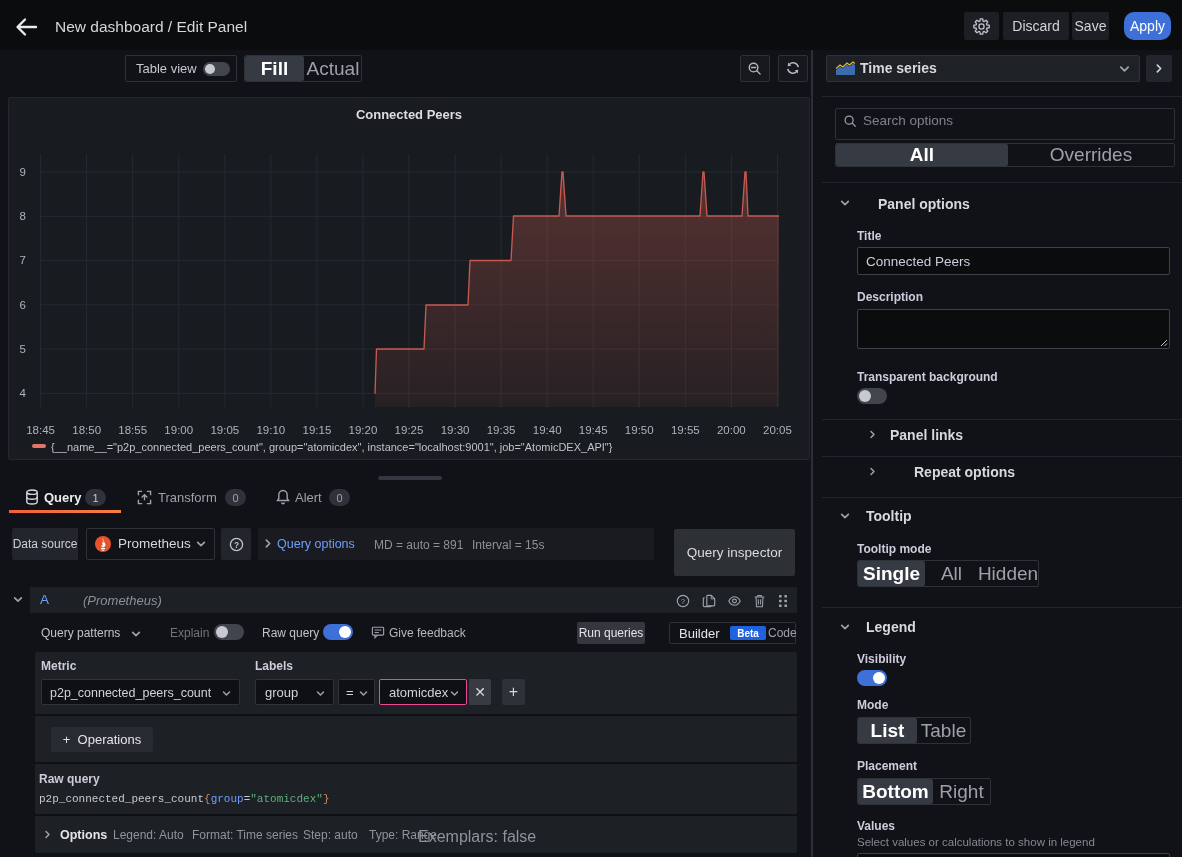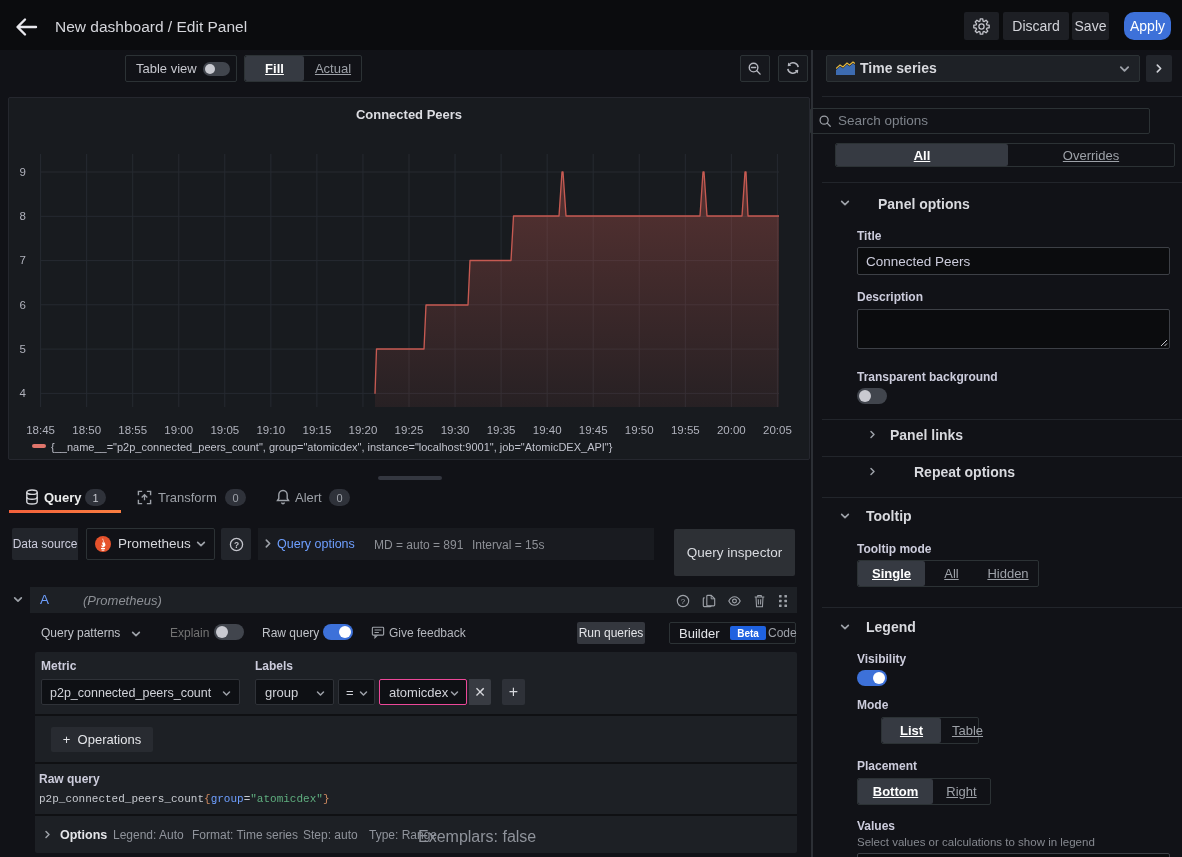--- a/index.html
+++ b/index.html
@@ -6,21 +6,21 @@
   html,body { width:1182px; height:857px; background:#111217; overflow:hidden; }
   body { font-family:"Liberation Sans", sans-serif; color:#ccccdc; }
   .abs { position:absolute; white-space:nowrap; }
   #root { position:relative; width:1182px; height:857px; background:#111217; overflow:hidden; }
   .topbar { left:0; top:0; width:1182px; height:50px; background:#0b0c0e; }
   .tbtn { background:#1d1f24; border-radius:2px; color:#d3d4da; font-size:14px; font-weight:500;
           display:flex; align-items:center; justify-content:center; }
   .blue { background:#3d71d9; color:#fff;border-radius:10px; }
   .bordered { border:1px solid #2c3235; border-radius:2px; }
   .seg-active { background:#363a42; color:#fff; font-weight:700; border-radius:2px; }
-  .seg-label { display:flex; align-items:center; justify-content:center; font-size:13px;text-decoration:underline; }
+  .seg-label { display:flex; align-items:center; justify-content:center; font-size:19px; }
   .dim { color:#9da1a8; }
   .panel { left:8px; top:97px; width:802px; height:363px; background:#181b1f; border:1px solid #25272e; border-radius:2px; }
   .toggle { border-radius:8px; }
   .knob { position:absolute; border-radius:50%; background:#d8d9dd; }
   .lbl12 { font-size:12px; font-weight:700; color:#ccccdc; }
   .sechead { font-size:14px; font-weight:700; color:#d8d9de; }
   .divider { background:#22252b; height:1px; }
   .chev { stroke:#9da1a8; stroke-width:2; fill:none; stroke-linecap:round; stroke-linejoin:round; }
 </style>
 </head>
@@ -307,21 +307,21 @@
   <svg class="abs" style="left:292px;top:9px" width="11" height="8" viewBox="0 0 12 8">
         <path d="M2 2 L6 6 L10 2" class="chev"></path>
       </svg>
 </div>
 <div class="abs" style="left:1146px;top:55px;width:26px;height:27px;background:#22252b;border-radius:2px;display:flex;align-items:center;justify-content:center;">
   <svg width="10" height="11" viewBox="0 0 12 12">
         <path d="M4 2 L8 6 L4 10" class="chev" style="stroke:#d0d2d8;"></path>
       </svg>
 </div>
 <div class="abs divider" style="left:822px;top:96px;width:360px;"></div>
-<div class="abs bordered" style="left:810px;top:108px;width:340px;height:26px;">
+<div class="abs bordered" style="left:835px;top:108px;width:340px;height:32px;">
   <svg class="abs" style="left:7px;top:5px" width="14" height="14" viewBox="0 0 16 16">
     <circle cx="7" cy="7" r="4.6" fill="none" stroke="#9da1a8" stroke-width="1.4"></circle>
     <path d="M10.5 10.5 L14 14" stroke="#9da1a8" stroke-width="1.4" stroke-linecap="round"></path>
   </svg>
   <div class="abs" style="left:27px;top:4px;font-size:13.5px;color:#7e838b;">Search options</div>
 </div>
 <div class="abs bordered" style="left:835px;top:143px;width:340px;height:24px;background:#111217;">
   <div class="abs seg-active seg-label" style="left:0;top:0;width:172px;height:22px;">All</div>
   <div class="abs seg-label dim" style="left:172px;top:0;width:166px;height:22px;">Overrides</div>
 </div>
@@ -371,21 +371,21 @@
 
 <svg class="abs" style="left:840px;top:623px" width="10" height="8" viewBox="0 0 12 8">
       <path d="M2 2 L6 6 L10 2" class="chev"></path>
     </svg>
 <div class="abs sechead" style="left:866px;top:619px;">Legend</div>
 <div class="abs lbl12" style="left:857px;top:652px;">Visibility</div>
 <span class="abs toggle" style="left:857px;top:670px;width:30px;height:16px;background:#3d71d9;">
   <span class="knob" style="left:16px;top:2px;width:12px;height:12px;background:#fff;"></span>
 </span>
 <div class="abs lbl12" style="left:857px;top:698px;">Mode</div>
-<div class="abs bordered" style="left:857px;top:717px;width:98px;height:27px;background:#111217;margin-left:24px;">
+<div class="abs bordered" style="left:857px;top:717px;width:114px;height:27px;background:#111217;">
   <div class="abs seg-active seg-label" style="left:0;top:0;width:59px;height:25px;">List</div>
   <div class="abs seg-label dim" style="left:59px;top:0;width:53px;height:25px;">Table</div>
 </div>
 <div class="abs lbl12" style="left:857px;top:759px;">Placement</div>
 <div class="abs bordered" style="left:857px;top:778px;width:134px;height:27px;background:#111217;">
   <div class="abs seg-active seg-label" style="left:0;top:0;width:75px;height:25px;">Bottom</div>
   <div class="abs seg-label dim" style="left:75px;top:0;width:57px;height:25px;">Right</div>
 </div>
 <div class="abs lbl12" style="left:857px;top:819px;">Values</div>
 <div class="abs" style="left:857px;top:836px;font-size:11.5px;color:#85888f;">Select values or calculations to show in legend</div>

